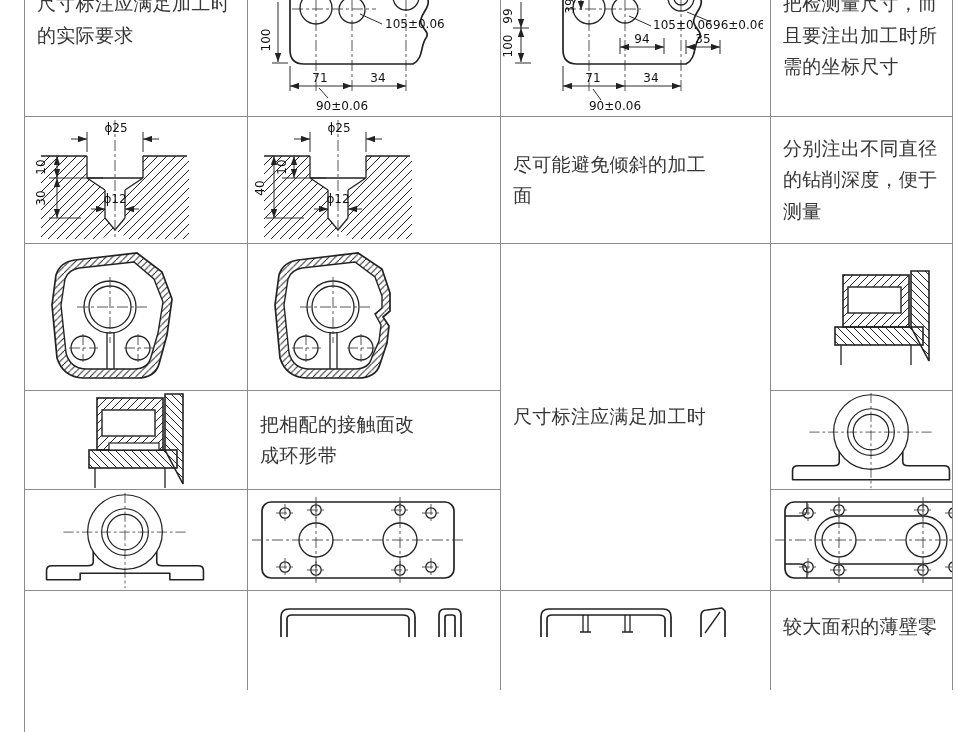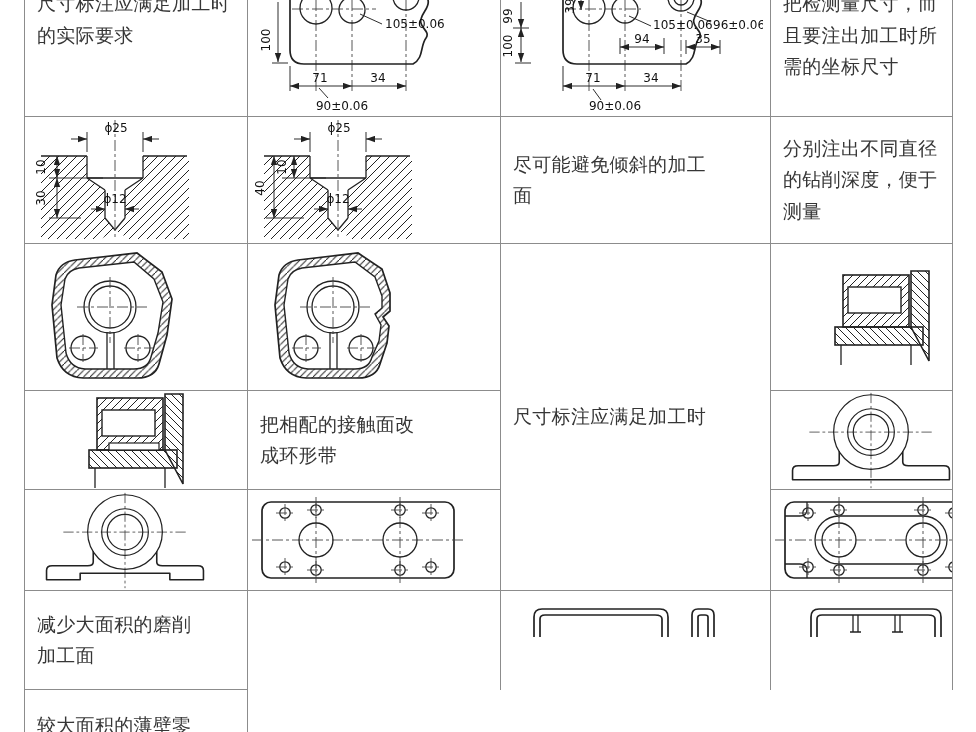--- a/index.html
+++ b/index.html
@@ -385,24 +385,20 @@
       <use href="#bhb" x="37" y="18"></use>
           <use href="#bhb" x="68" y="15"></use>
           <use href="#bhb" x="152" y="15"></use>
           <use href="#bhb" x="183" y="18"></use>
       <use href="#bhb" x="37" y="72"></use>
           <use href="#bhb" x="68" y="75"></use>
           <use href="#bhb" x="152" y="75"></use>
           <use href="#bhb" x="183" y="72"></use>
     </svg>
   </div>
-  <div class="cell tc">
-    <div class="txt">减少大面积的磨削
-加工面</div>
-  </div>
 
   <div class="cell nb"></div>
   <div class="cell dc top nb">
     <svg width="245" height="42" viewBox="0 0 245 42" style="margin-top:4px">
       <g class="ln">
         <path d="M33,42 V22 Q33,14 41,14 H159 Q167,14 167,22 V42"></path>
         <path d="M39,42 V24 Q39,20 44,20 H154 Q161,20 161,24 V42"></path>
         <path d="M191,42 V20 Q191,14 197,14 H207 Q213,14 213,20 V42"></path>
         <path d="M197,42 V22 Q197,20 200,20 H204 Q207,20 207,22 V42"></path>
       </g>

